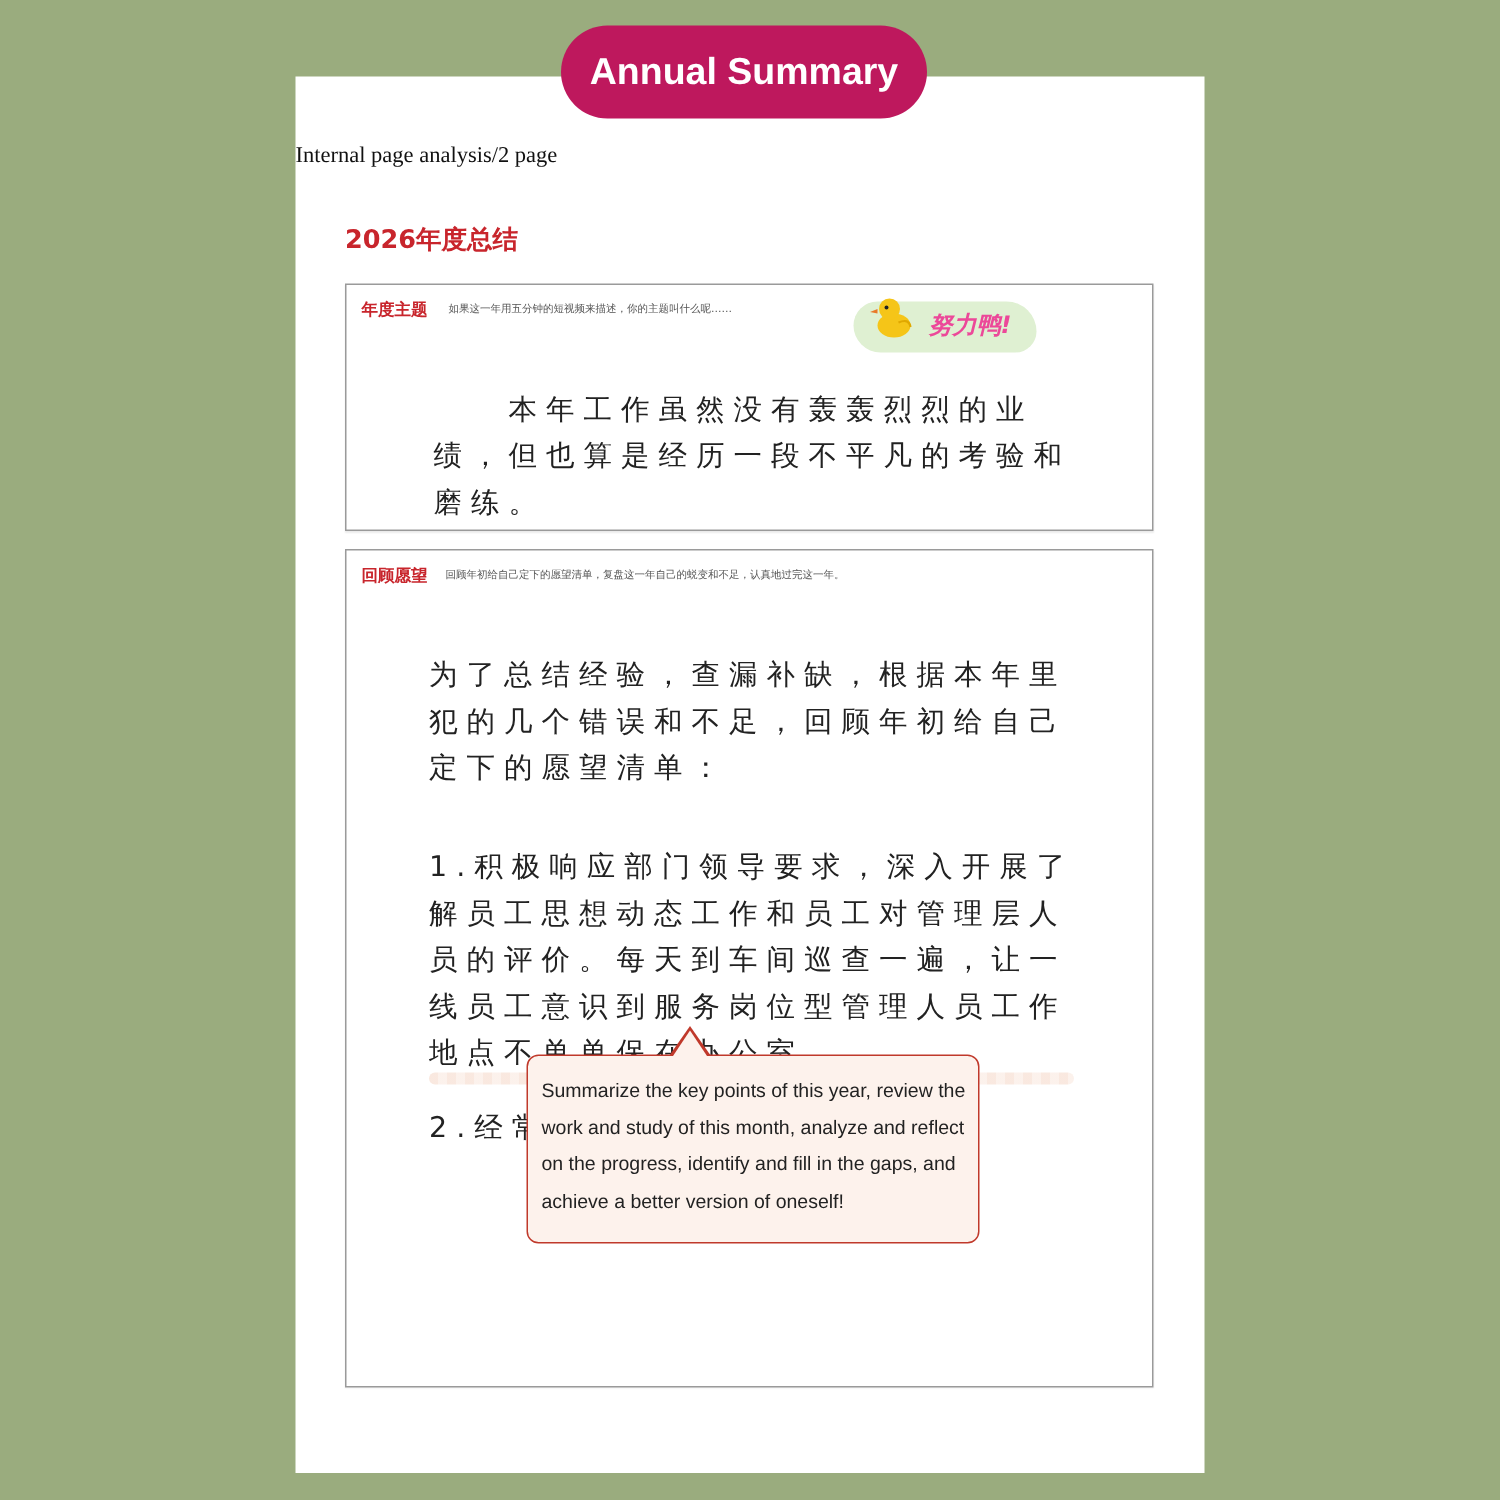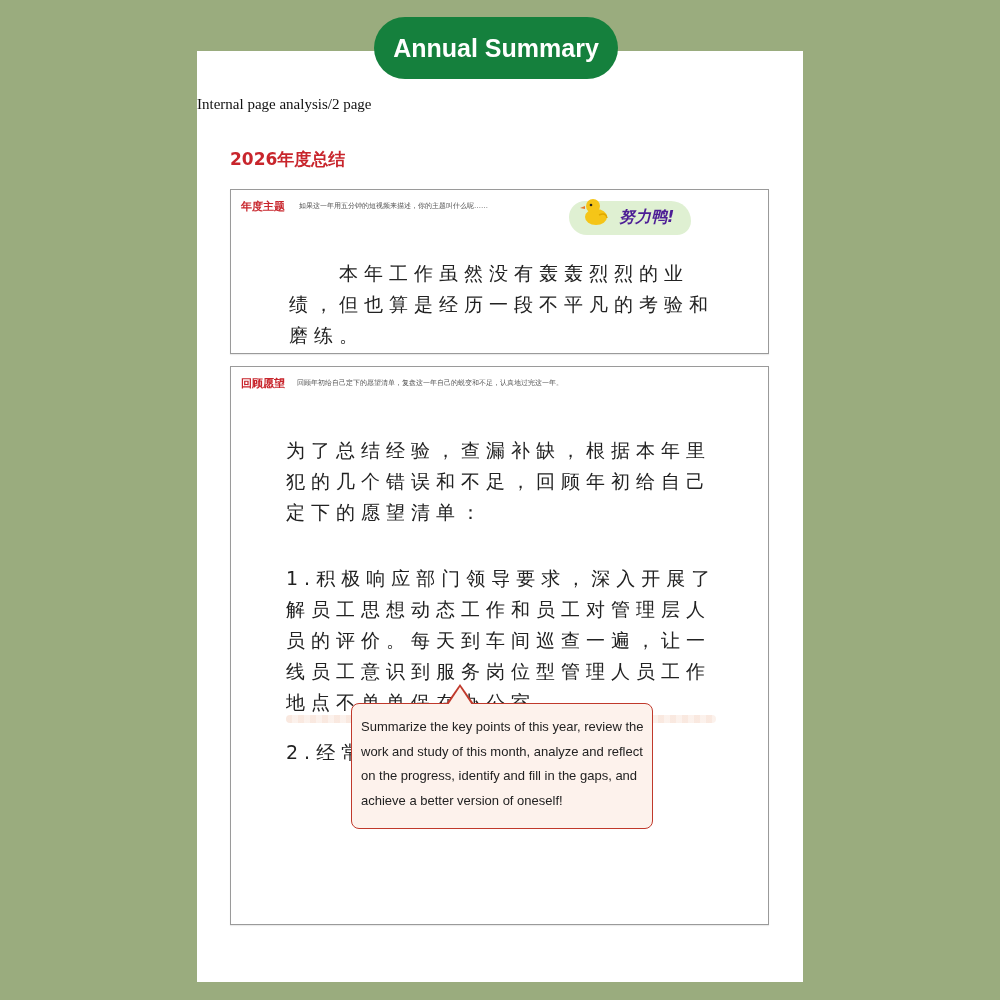--- a/index.html
+++ b/index.html
@@ -10,21 +10,21 @@
     font-family: "DejaVu Sans", sans-serif;
   }
   .page {
     position: absolute; left: 197px; top: 51px;
     width: 606px; height: 931px;
     background: #ffffff;
   }
   .title-pill {
     position: absolute; left: 374px; top: 17px;
     width: 244px; height: 62px;
-    background: #15803d;
+    background: #be185d;
     border-radius: 31px;
     display: flex; align-items: center; justify-content: center;
     color: #ffffff; font-weight: bold; font-size: 25px;
     font-family: "Liberation Sans", sans-serif;
     z-index: 2;
   }
   .subtitle {
     position: absolute; left: 197px; width: 606px; top: 96px;
     text-align: left; font-size: 15px; color: #111;
     font-family: "Liberation Serif", serif;
@@ -56,21 +56,21 @@
   }
   .sticker-bg {
     position: absolute; left: 0; top: 6px; width: 122px; height: 34px;
     background: #dff0d2; border-radius: 16px 20px 14px 18px;
   }
   .sticker-duck {
     position: absolute; left: 10px; top: 0px; width: 34px; height: 34px;
   }
   .sticker-text {
     position: absolute; left: 50px; top: 12px;
-    font-size: 16px; font-weight: bold; color: #4c1d95;
+    font-size: 16px; font-weight: bold; color: #ec4899;
     font-style: italic;
   }
   .hand {
     position: absolute; color: #222;
     font-family: "DejaVu Sans", sans-serif;
     font-size: 19px; letter-spacing: 6px; line-height: 31px;
   }
   .hand1 { left: 58px; top: 68px; width: 440px; }
   .hand-p { position: absolute; left: 55px; width: 440px; }
   .p1 { top: 68px; }

